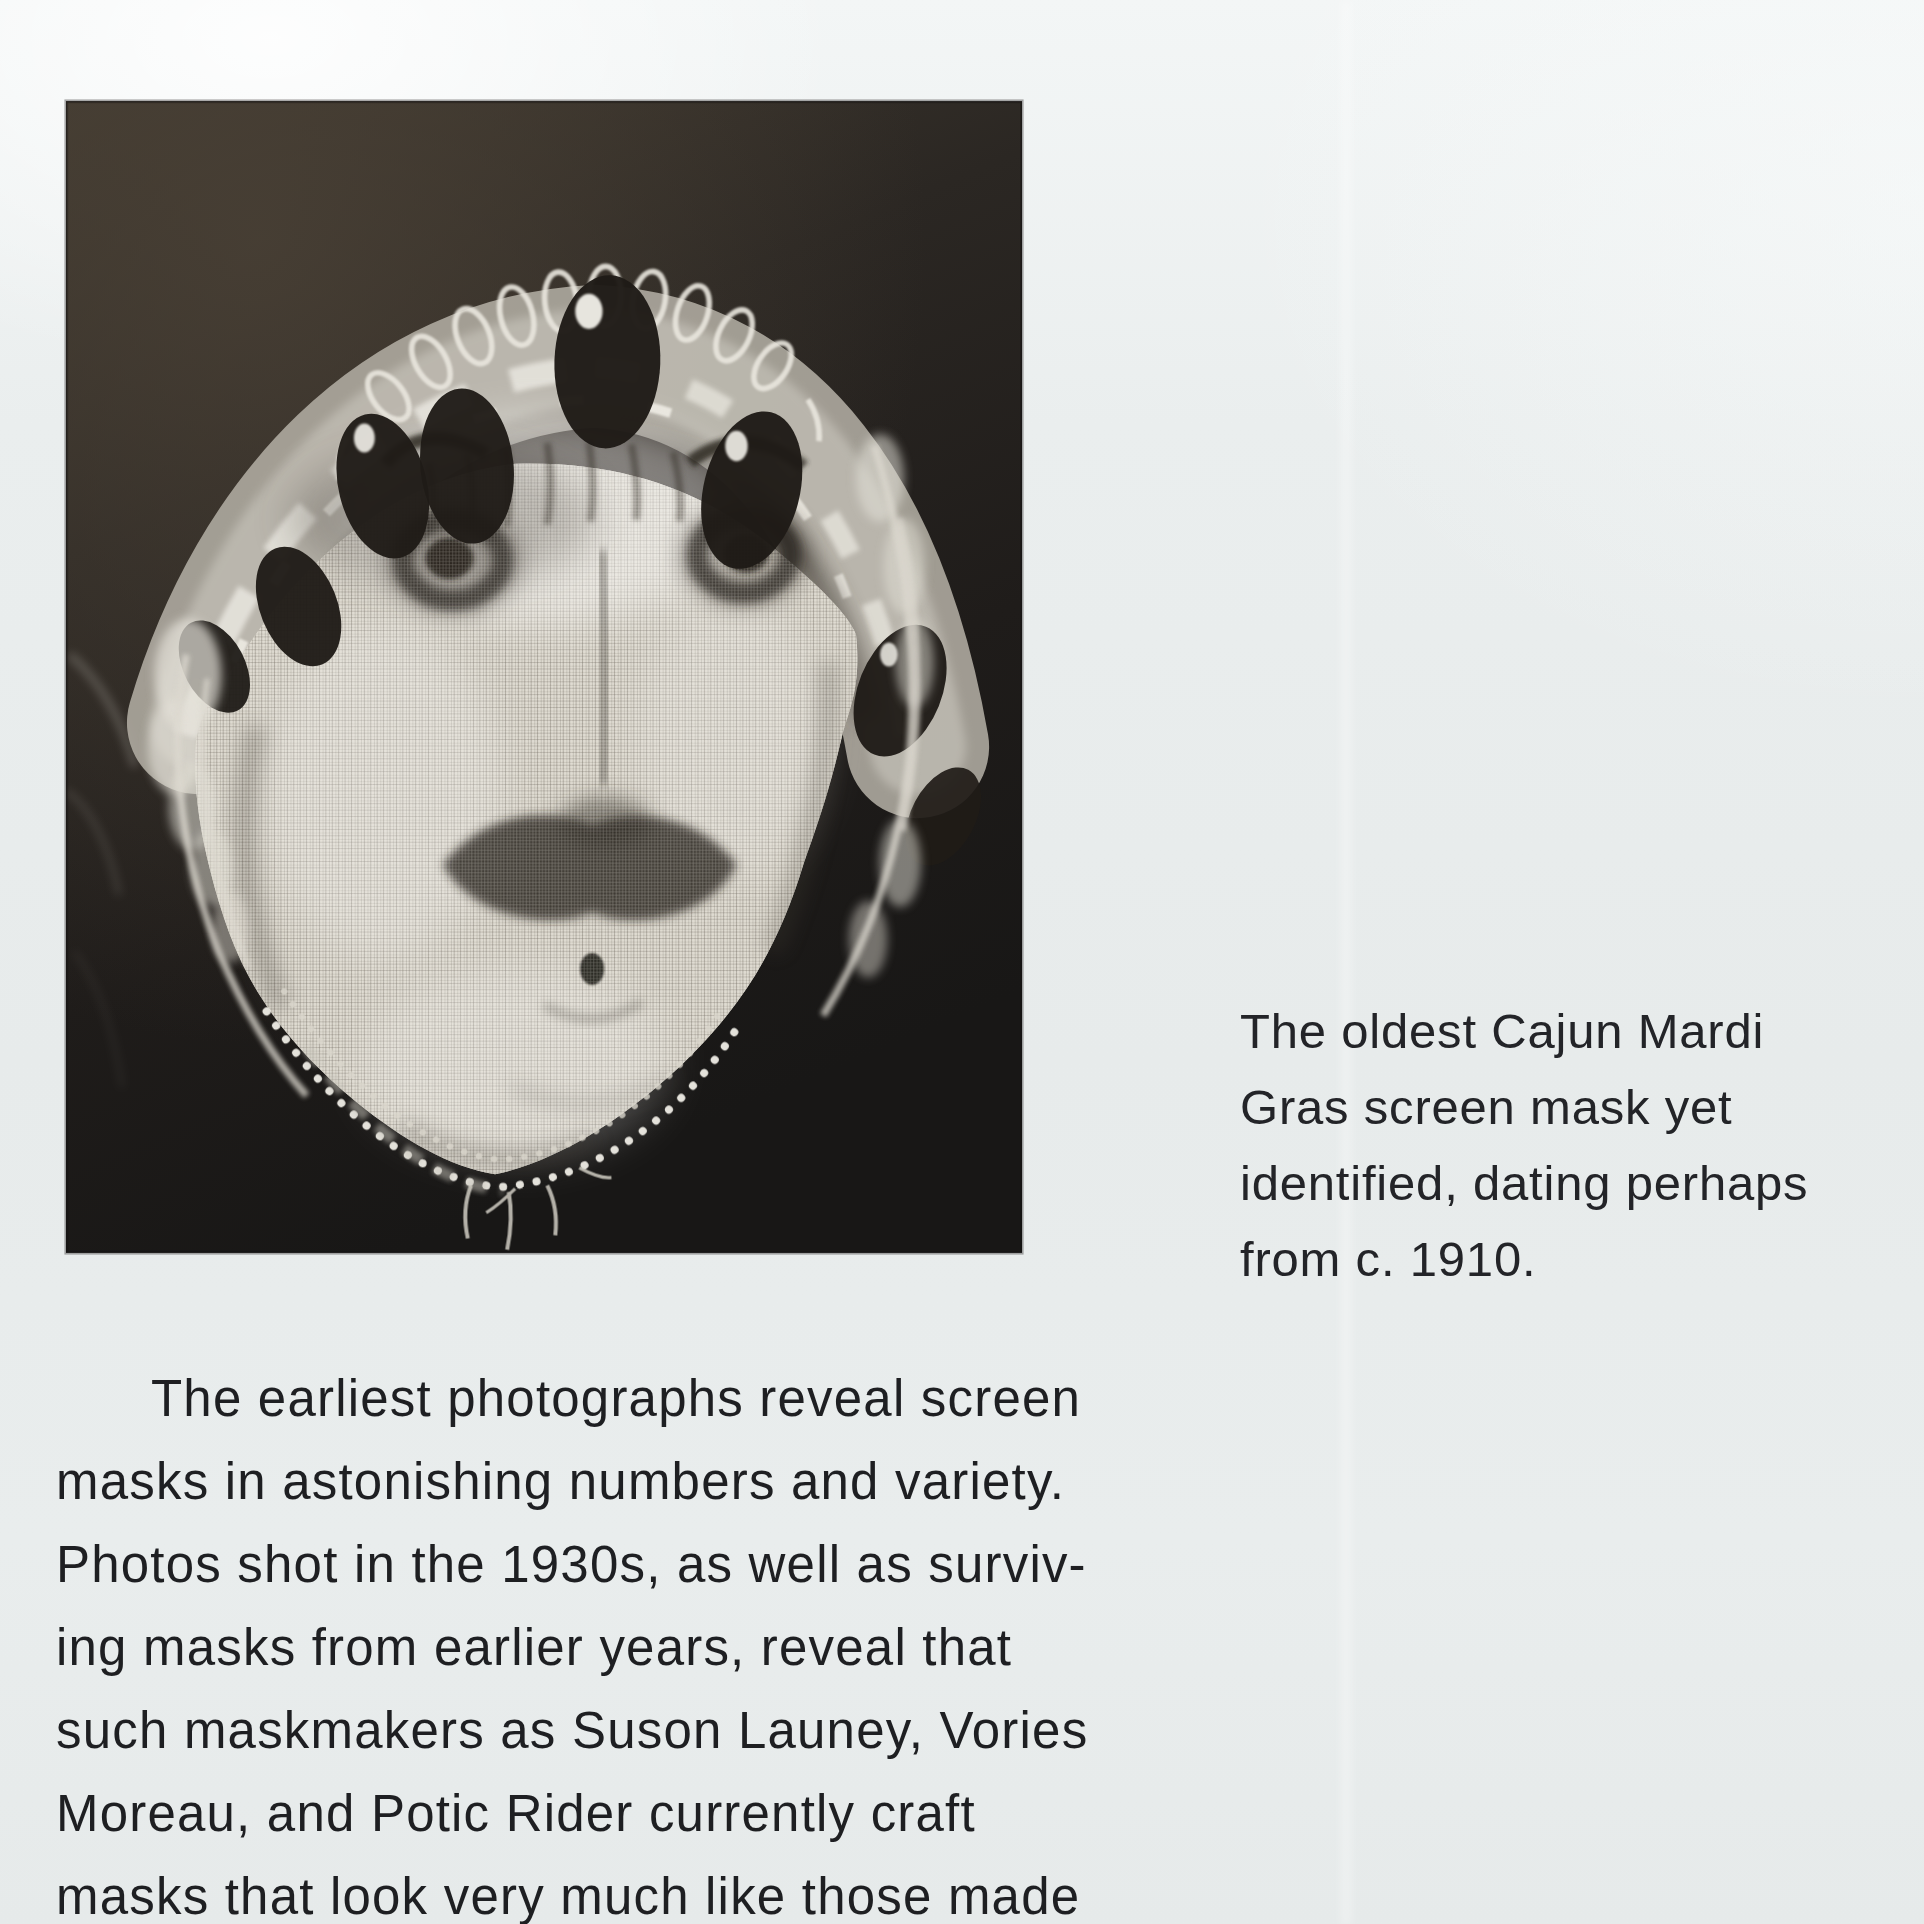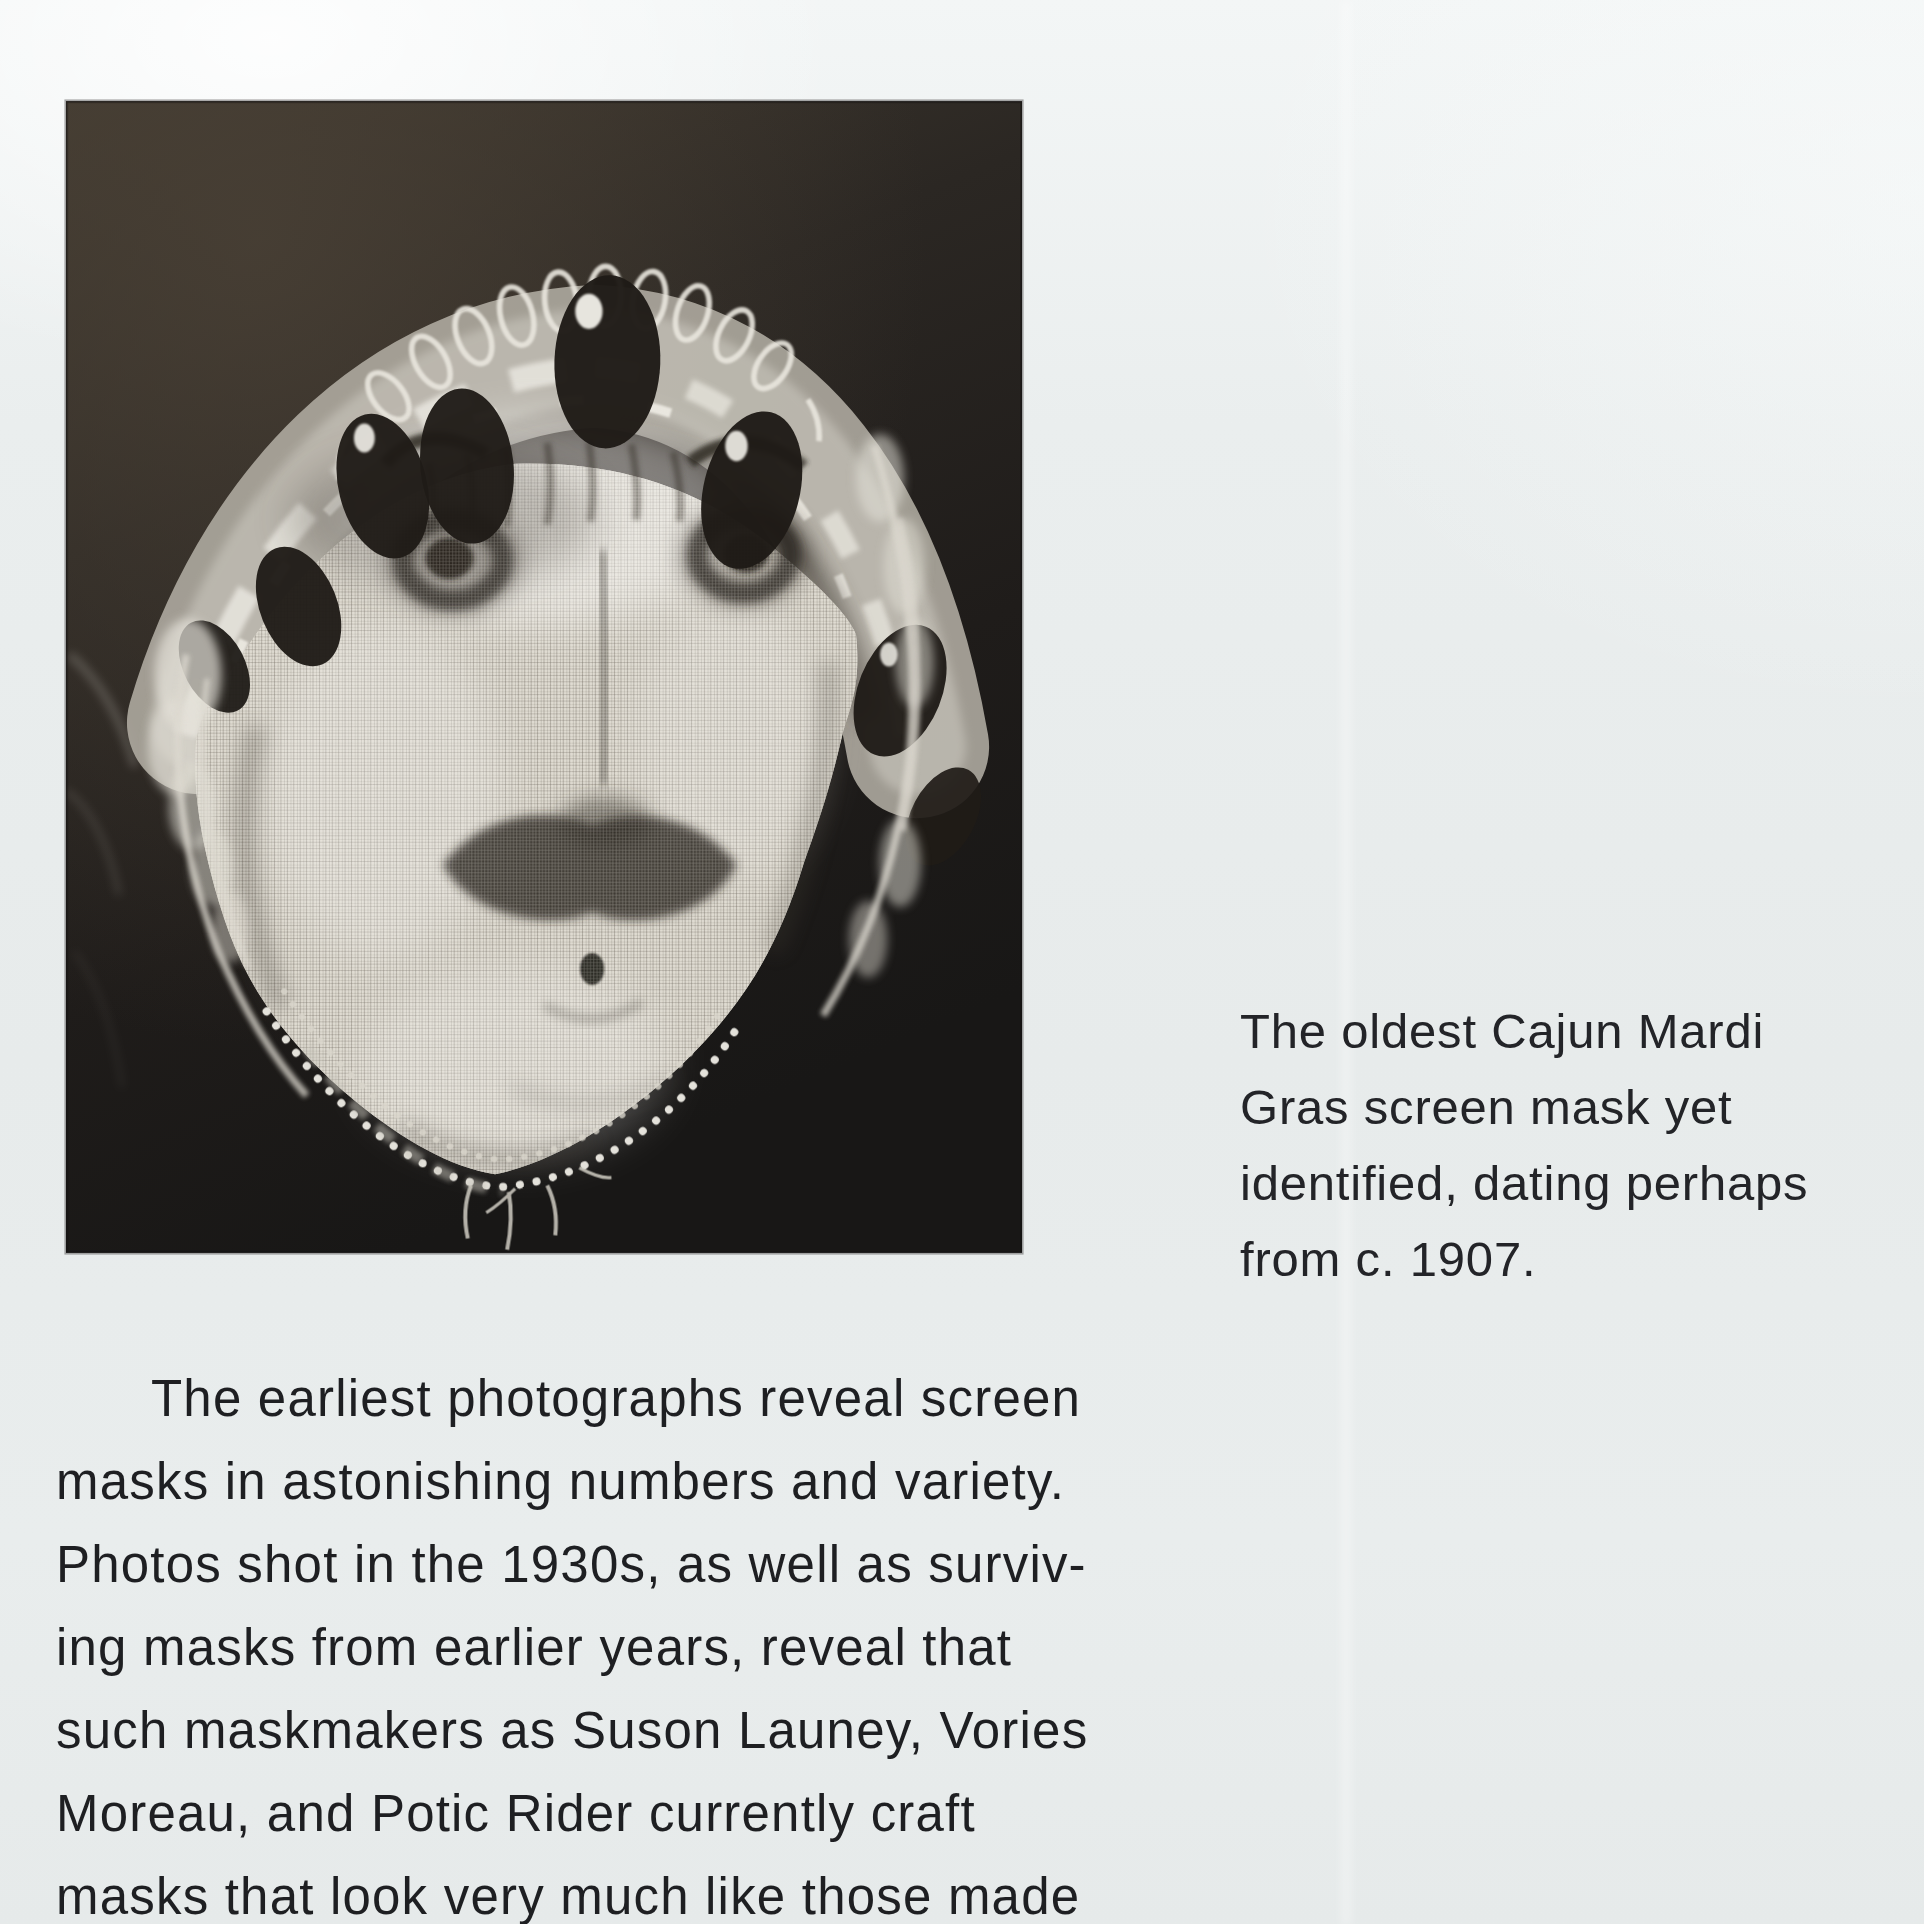--- a/index.html
+++ b/index.html
@@ -265,21 +265,21 @@
         </g>
       </g>
 
       <rect x="0" y="0" width="1192" height="1436" fill="none" stroke="#121110" stroke-width="4" opacity="0.6"></rect>
     </svg>
   </figure>
 
   <figcaption class="caption">The oldest Cajun Mardi
 Gras screen mask yet
 identified, dating perhaps
-from c. 1907.</figcaption>
+from c. 1910.</figcaption>
 
   <p class="bodytext" style="margin:0">The earliest photographs reveal screen
 masks in astonishing numbers and variety.
 Photos shot in the 1930s, as well as surviv-
 ing masks from earlier years, reveal that
 such maskmakers as Suson Launey, Vories
 Moreau, and Potic Rider currently craft
 masks that look very much like those made</p>
 
 </div>

